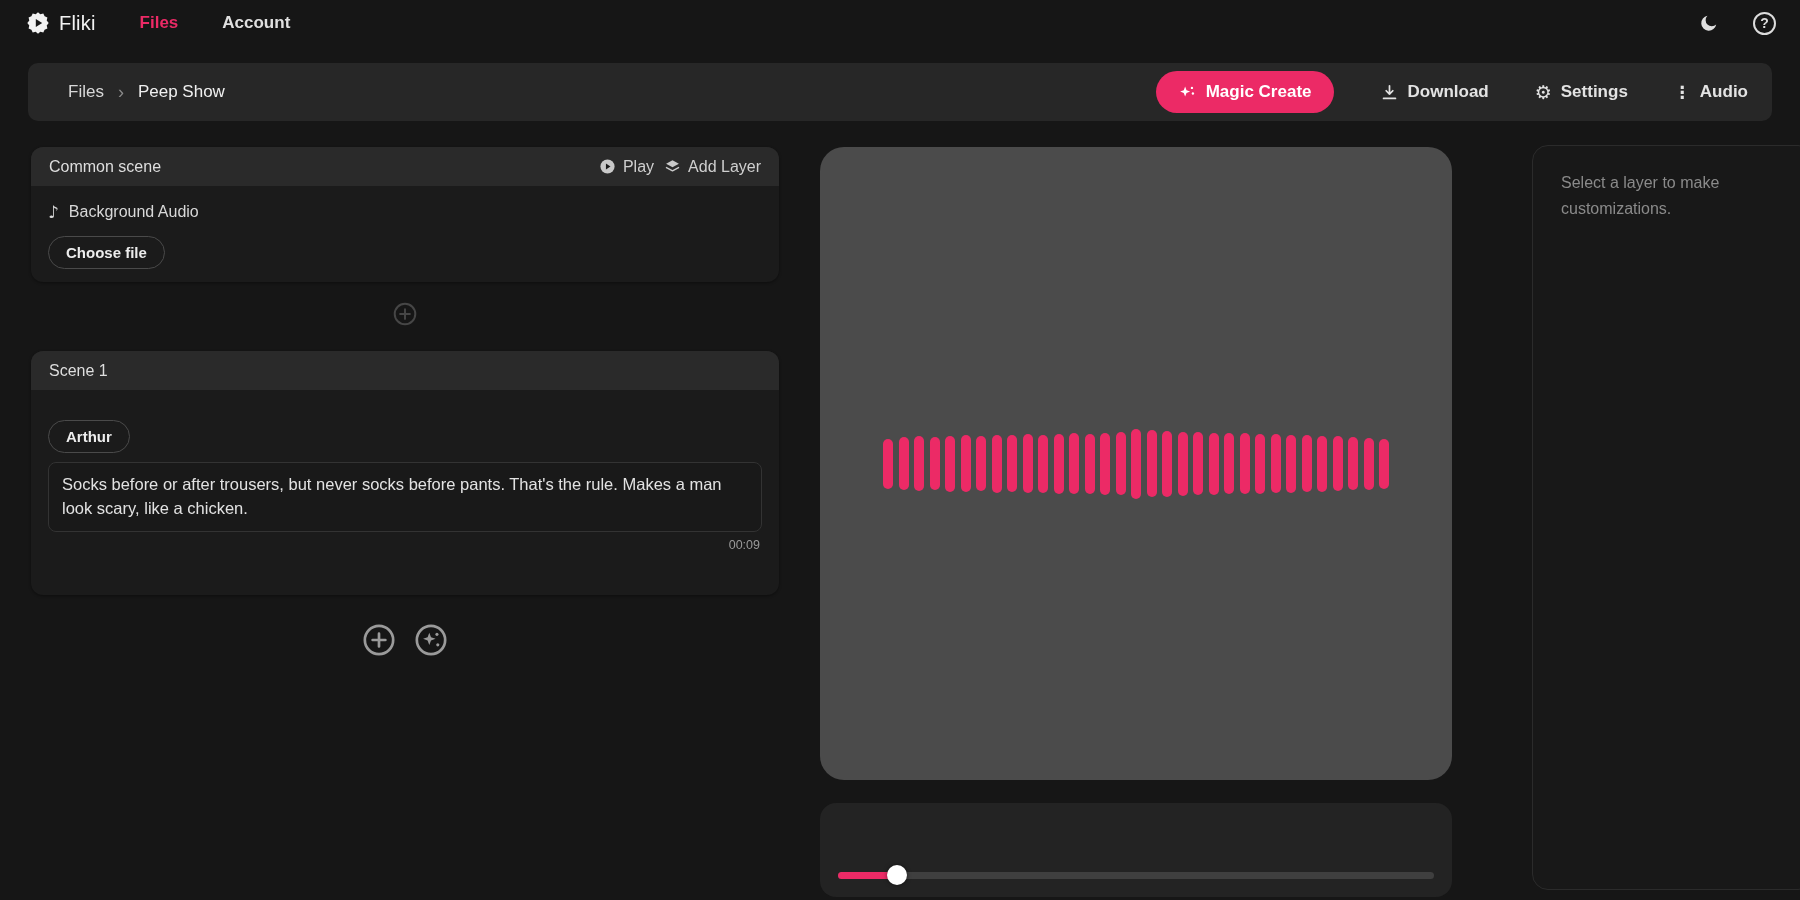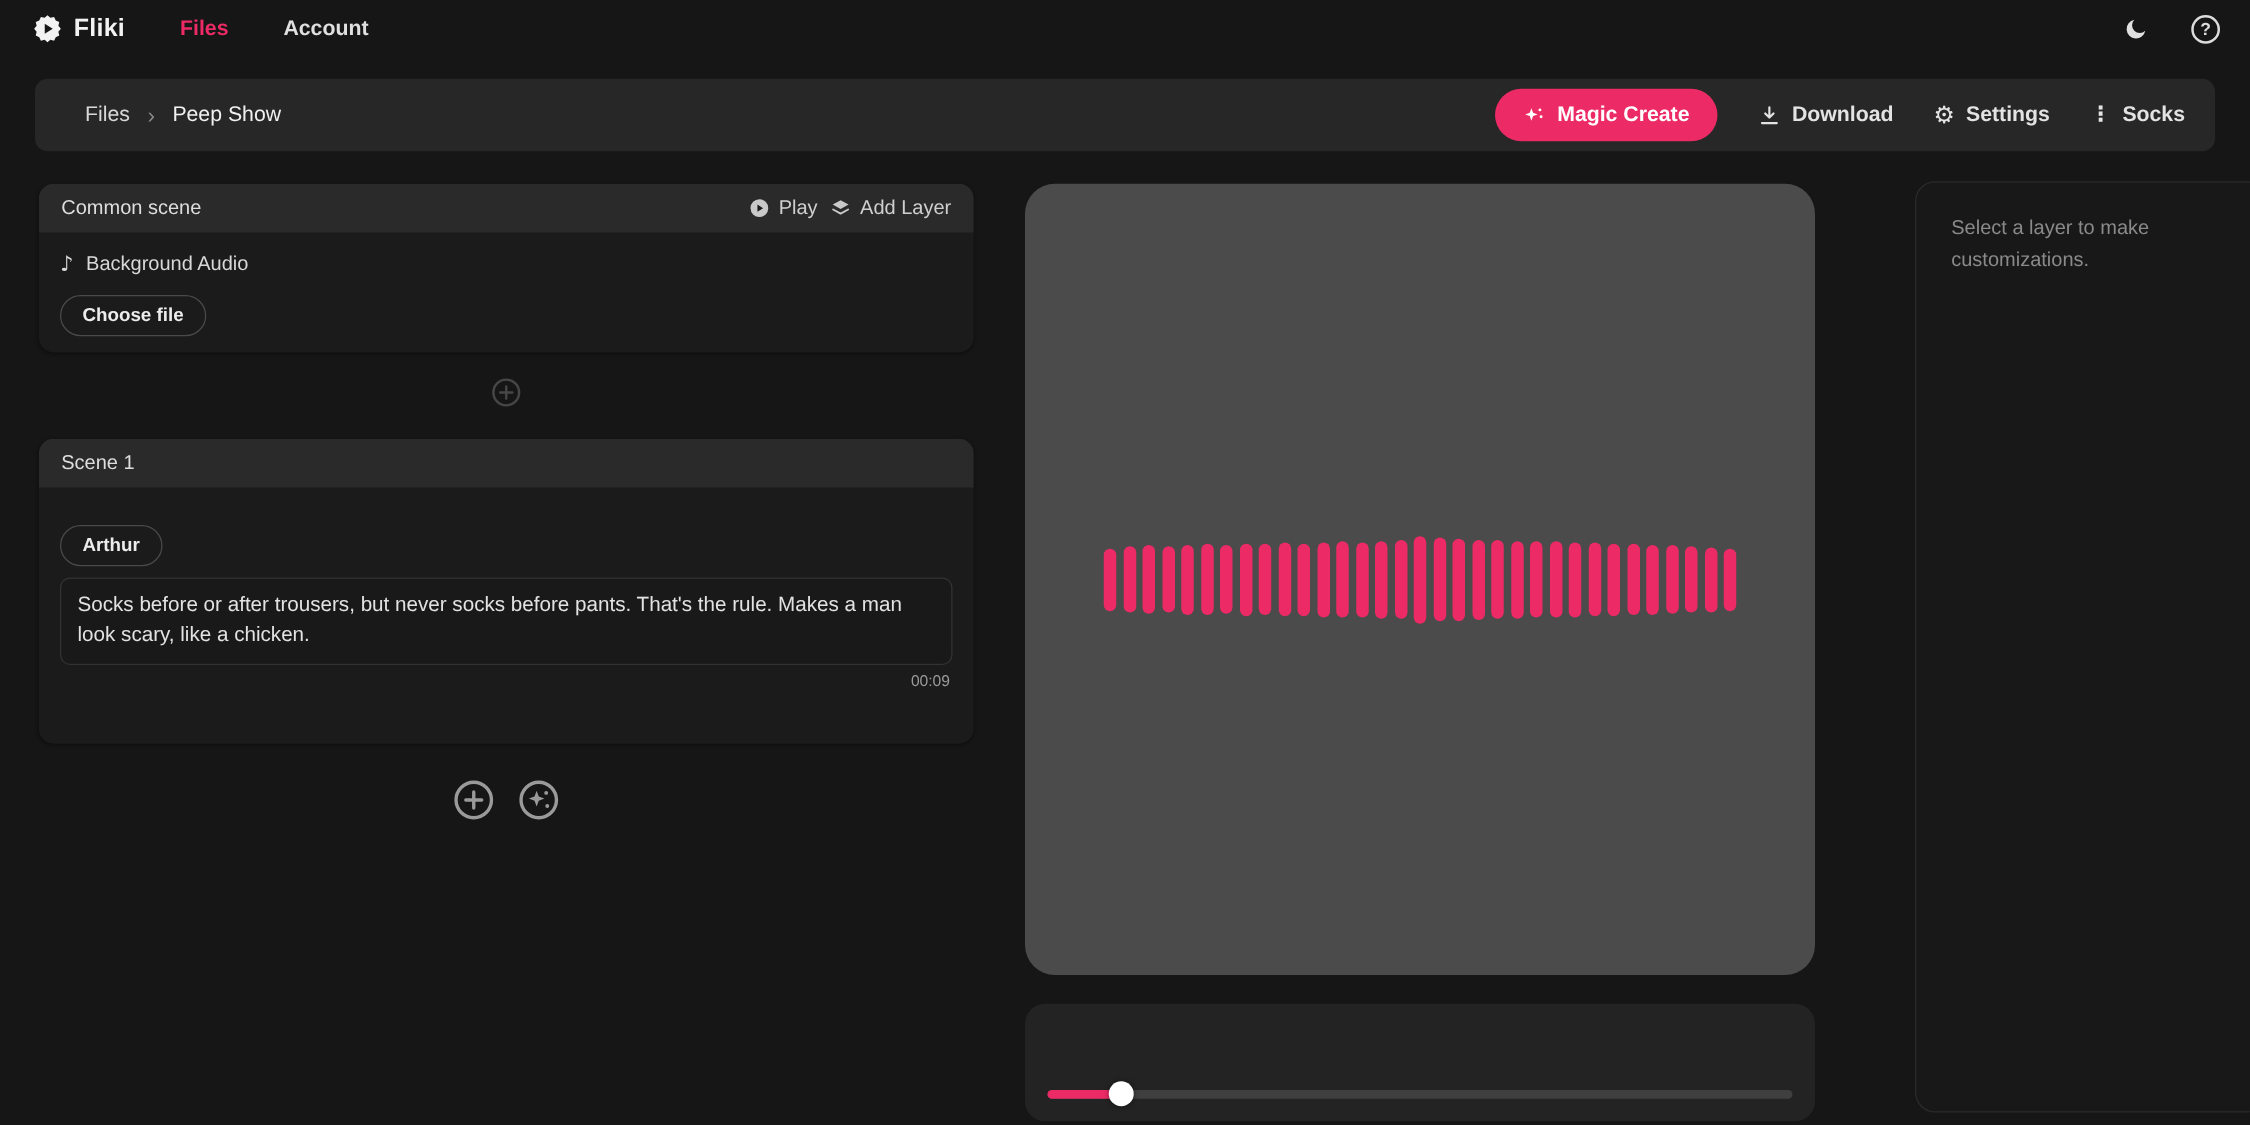--- a/index.html
+++ b/index.html
@@ -10,41 +10,41 @@
     font-family:"Liberation Sans","DejaVu Sans",sans-serif;
     color:#e6e6e6;
     position:relative;
   }
   
   .topnav {
     position:absolute; left:0; top:0; width:1800px; height:46px;
     display:flex; align-items:center; padding:0 24px 0 26px;
   }
   .brand { display:flex; align-items:center; gap:9px; cursor:pointer; }
-  .brand-name { font-size:20px; font-weight:700; color:#f2f2f2; letter-spacing:.2px; }
+  .brand-name { font-size:20px; font-weight:400; color:#f2f2f2; letter-spacing:.2px; }
   .nav-links { display:flex; align-items:center; gap:44px; margin-left:44px; }
   .nav-link { font-size:17px; font-weight:600; color:#e0e0e0; cursor:pointer; }
   .nav-link.active { color:var(--accent); }
   .topnav-right { margin-left:auto; display:flex; align-items:center; gap:34px; }
   .icon-btn { background:none; border:none; cursor:pointer; display:flex; align-items:center; justify-content:center; }
   .help-circle {
     width:23px; height:23px; border:2px solid #dcdcdc; border-radius:50%;
     color:#dcdcdc; font-size:14px; font-weight:700; display:flex; align-items:center; justify-content:center;
   }
   
   .toolbar {
     position:absolute; left:28px; top:63px; width:1744px; height:58px;
     background:#272727; border-radius:10px;
     display:flex; align-items:center; padding:0 24px 0 40px;
   }
   .breadcrumb { display:flex; align-items:center; gap:14px; font-size:17px; }
   .crumb { color:#d8d8d8; cursor:pointer; }
   .crumb-sep { color:#8a8a8a; font-size:18px; }
   .crumb-current { color:#f0f0f0; }
-  .toolbar-actions { margin-left:auto; display:flex; align-items:center; gap:32px; }
+  .toolbar-actions { margin-left:auto; display:flex; align-items:center; gap:46px; }
   .magic-create {
     display:flex; align-items:center; gap:9px;
     background:var(--accent); color:#fff; border:none; cursor:pointer;
     font-size:17px; font-weight:700; font-family:inherit;
     height:42px; padding:0 22px; border-radius:22px;
   }
   .text-btn {
     display:flex; align-items:center; gap:9px; background:none; border:none; cursor:pointer;
     color:#e3e3e3; font-size:17px; font-weight:600; font-family:inherit;
   }
@@ -187,21 +187,21 @@
         </svg>
       </span>
       <span>Download</span>
     </button>
     <button class="text-btn">
       <span class="glyph-icon" style="font-size:19px">⚙</span>
       <span>Settings</span>
     </button>
     <button class="text-btn">
       <span class="glyph-icon" style="font-size:17px">⋮</span>
-      <span>Socks</span>
+      <span>Audio</span>
     </button>
   </div>
 </div>
 
 <section class="card" style="top:147px; height:135px;">
   <div class="card-header">
     <span>Common scene</span>
     <div class="card-header-actions">
       <button class="header-btn">
         <span style="display:flex">

